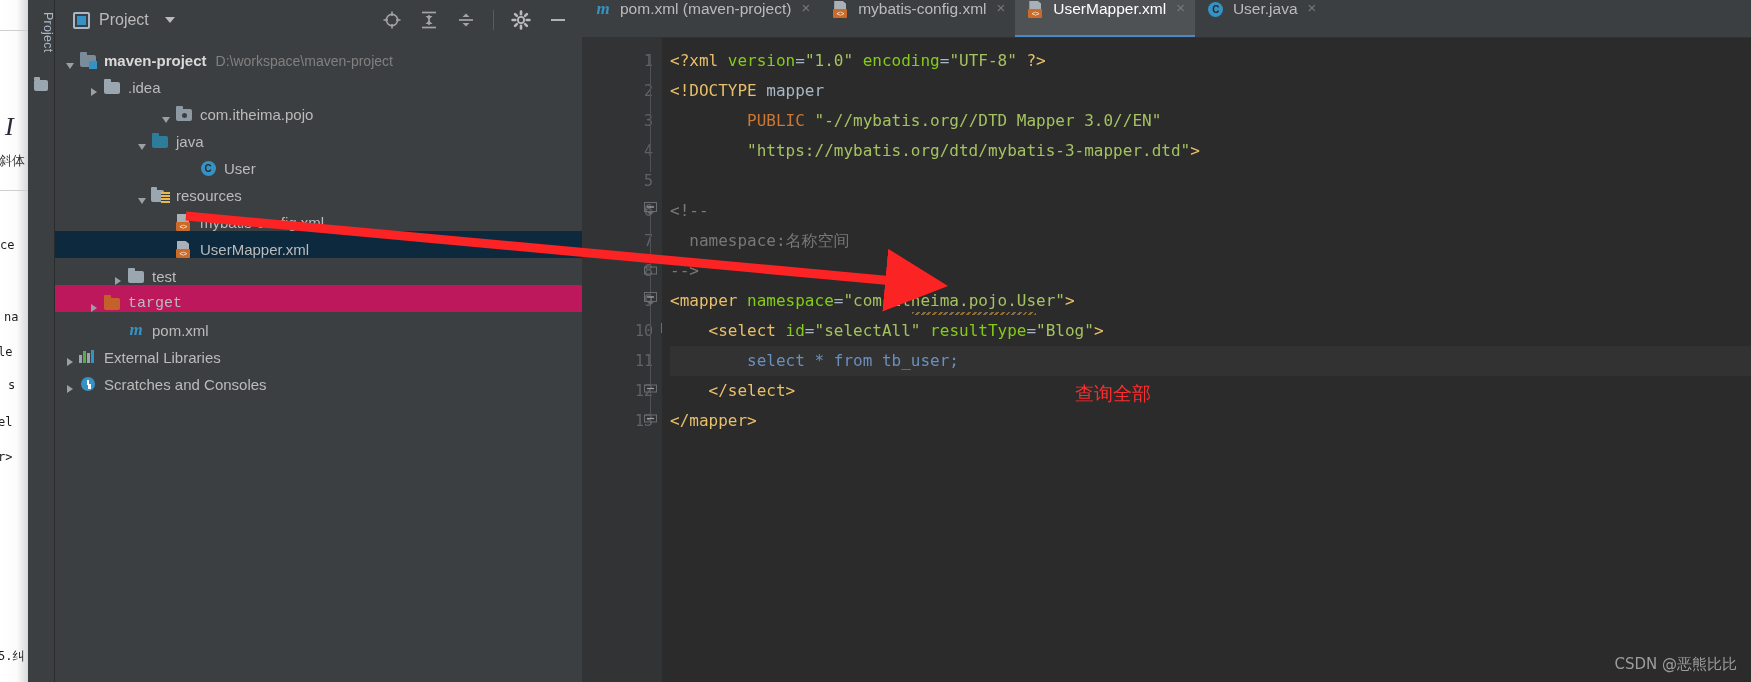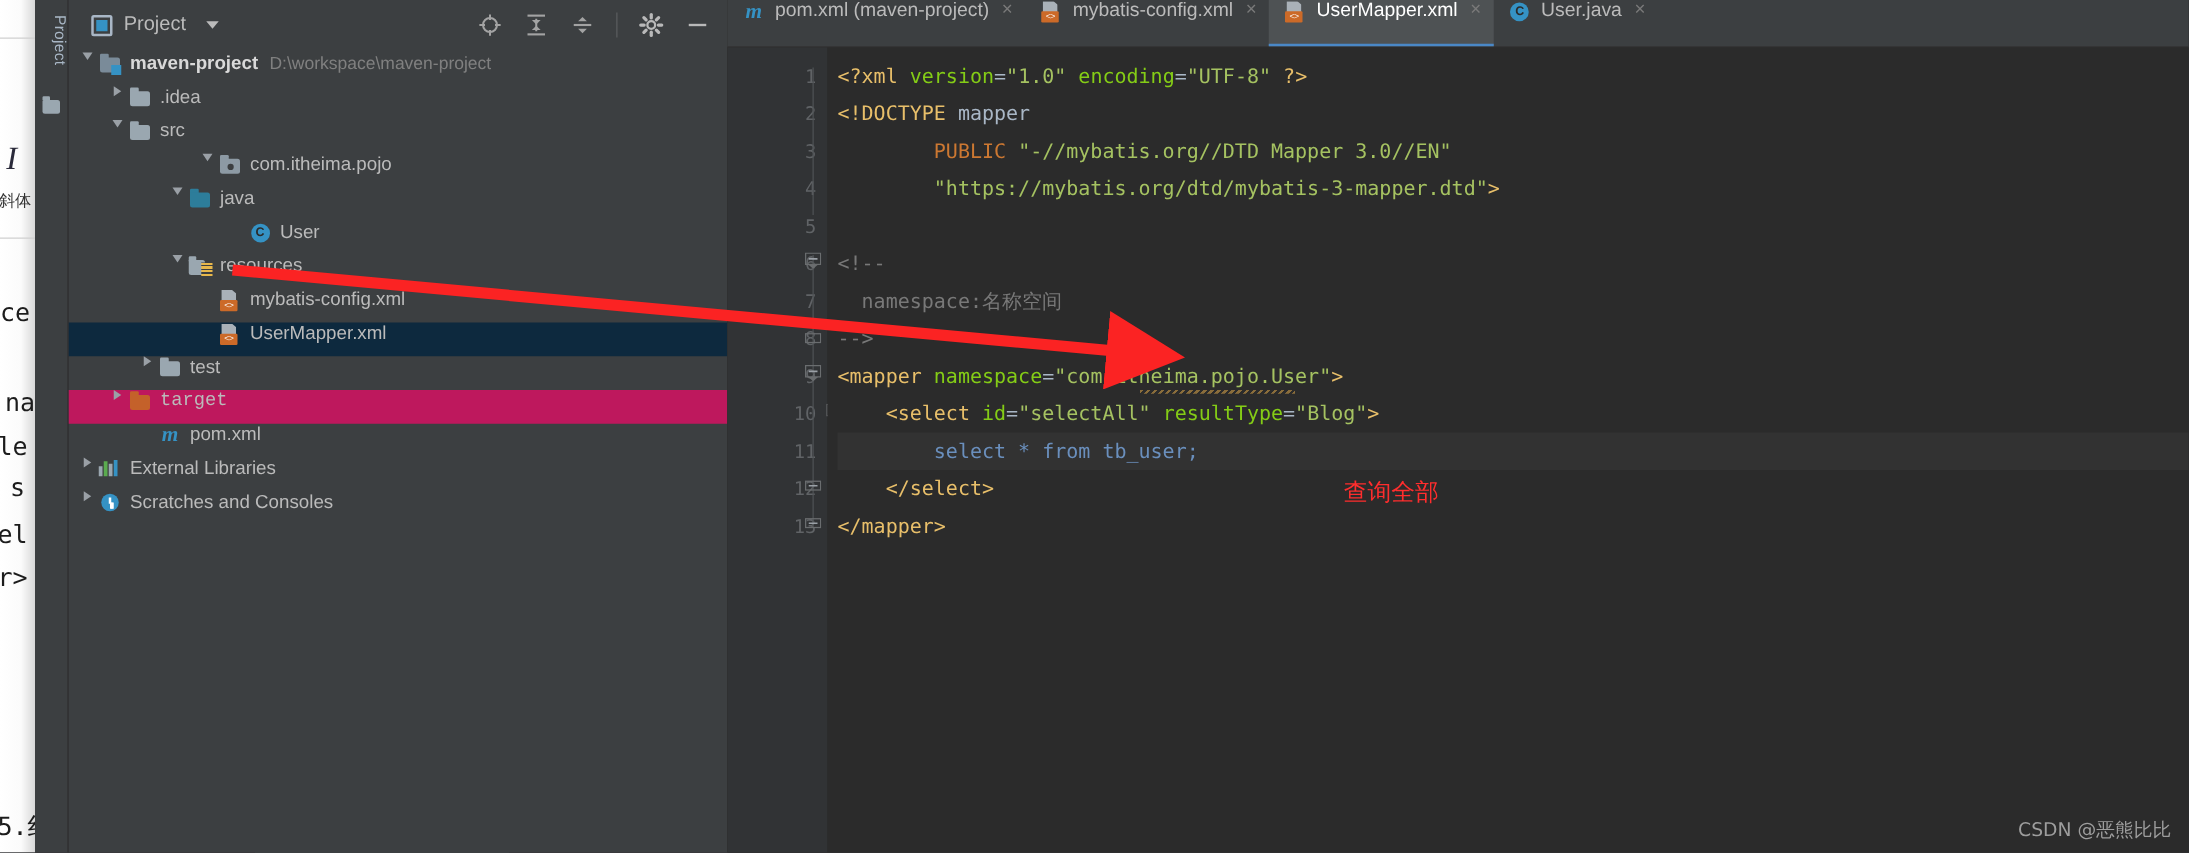--- a/index.html
+++ b/index.html
@@ -20,21 +20,21 @@
   .bg-window {
     position: absolute; left: 0; top: 0;
     width: 28px; height: 682px;
     background: linear-gradient(to right, #ffffff 0%, #fbfbfb 60%, #d8d8d8 100%);
     overflow: hidden;
     z-index: 1;
   }
   .bg-window .bw-line {
     position: absolute;
     font-family: "DejaVu Sans Mono", monospace;
-    font-size: 20px;
+    font-size: 12px;
     color: #1c1c1c;
     white-space: nowrap;
   }
   .bg-window .bw-italic {
     position: absolute;
     font-family: "Liberation Serif", serif;
     font-style: italic;
     font-size: 26px;
     color: #2a2a3a;
   }
@@ -125,21 +125,21 @@
     padding-right: 8px;
   }
   .hicon { width: 20px; height: 20px; opacity: .85; }
   .hsep { width: 1px; height: 20px; background: #5a5d5f; }
 
   
   .tree { position: relative; padding-top: 2px; }
   .tree-row {
     position: relative;
     height: 27px;
-    display: flex; align-items: flex-start;
+    display: flex; align-items: flex-end;
     font-size: 15px;
     color: #bbbbbb;
     white-space: nowrap;
     cursor: default;
   }
   .tree-row.selected { background: #0d293e; }
   .tree-row.highlight { background: #be185d; font-family: Liberation Mono, monospace; }
   .tw {
     width: 18px; flex: 0 0 18px;
     display: flex; align-items: center; justify-content: center;
@@ -516,28 +516,20 @@
         </div>
         <div class="tree-row">
           <div style="width: 30px; flex: 0 0 auto;"></div>
           <div class="tw">
             <span class="arrow-r"></span>
           </div>
           <div class="ic folder"></div>
           <span class="node-label">.idea</span>
         </div>
         <div class="tree-row">
-          <div style="width: 30px; flex: 0 0 auto;"></div>
-          <div class="tw">
-            <span class="arrow-d"></span>
-          </div>
-          <div class="ic folder"></div>
-          <span class="node-label">src</span>
-        </div>
-        <div class="tree-row">
           <div style="width: 102px; flex: 0 0 auto;"></div>
           <div class="tw">
             <span class="arrow-d"></span>
           </div>
           <div class="ic package">
             <span class="pkg-dot"></span>
           </div>
           <span class="node-label">com.itheima.pojo</span>
         </div>
         <div class="tree-row">

